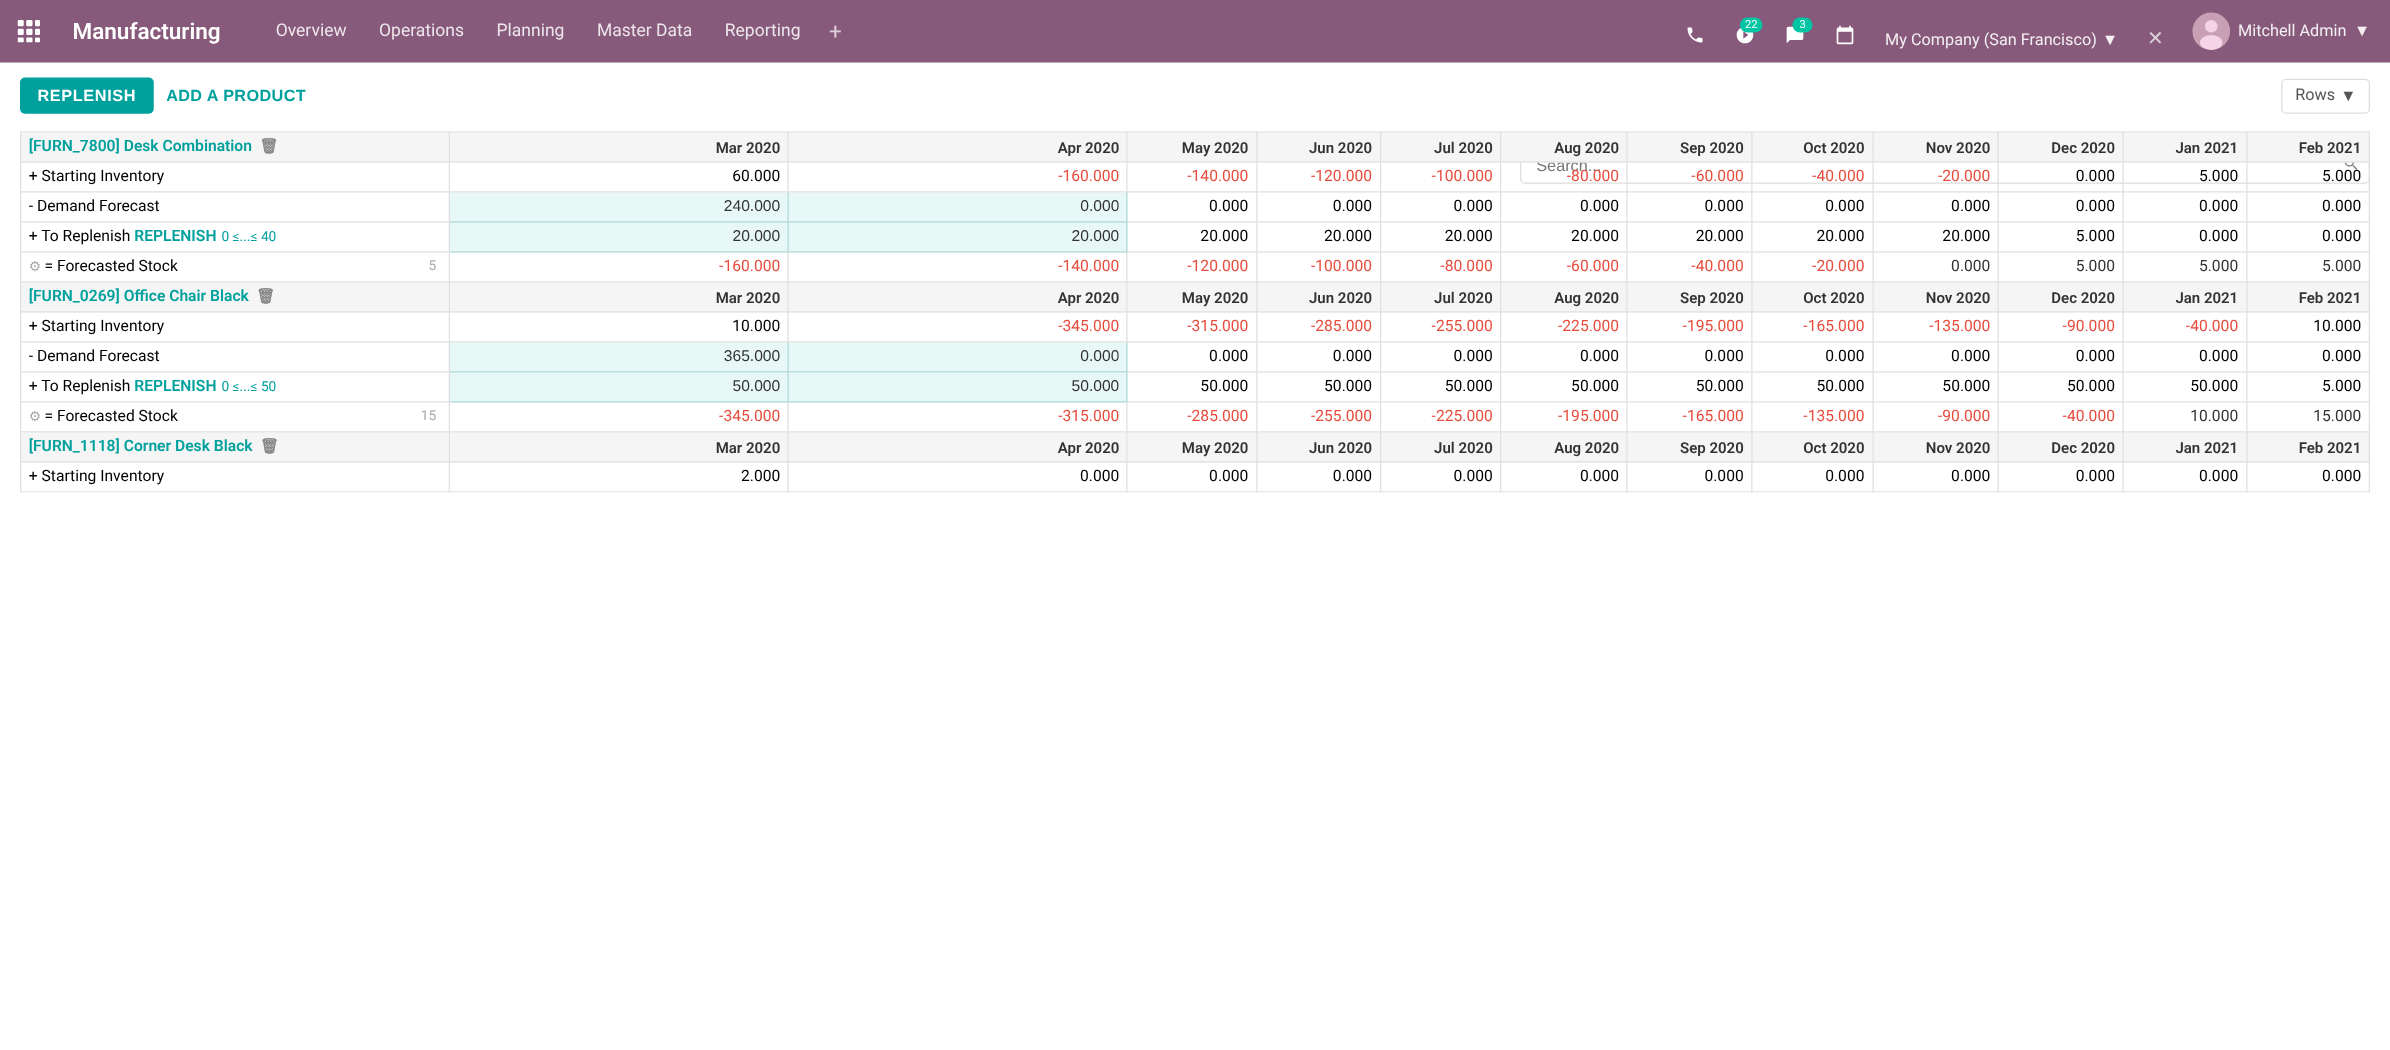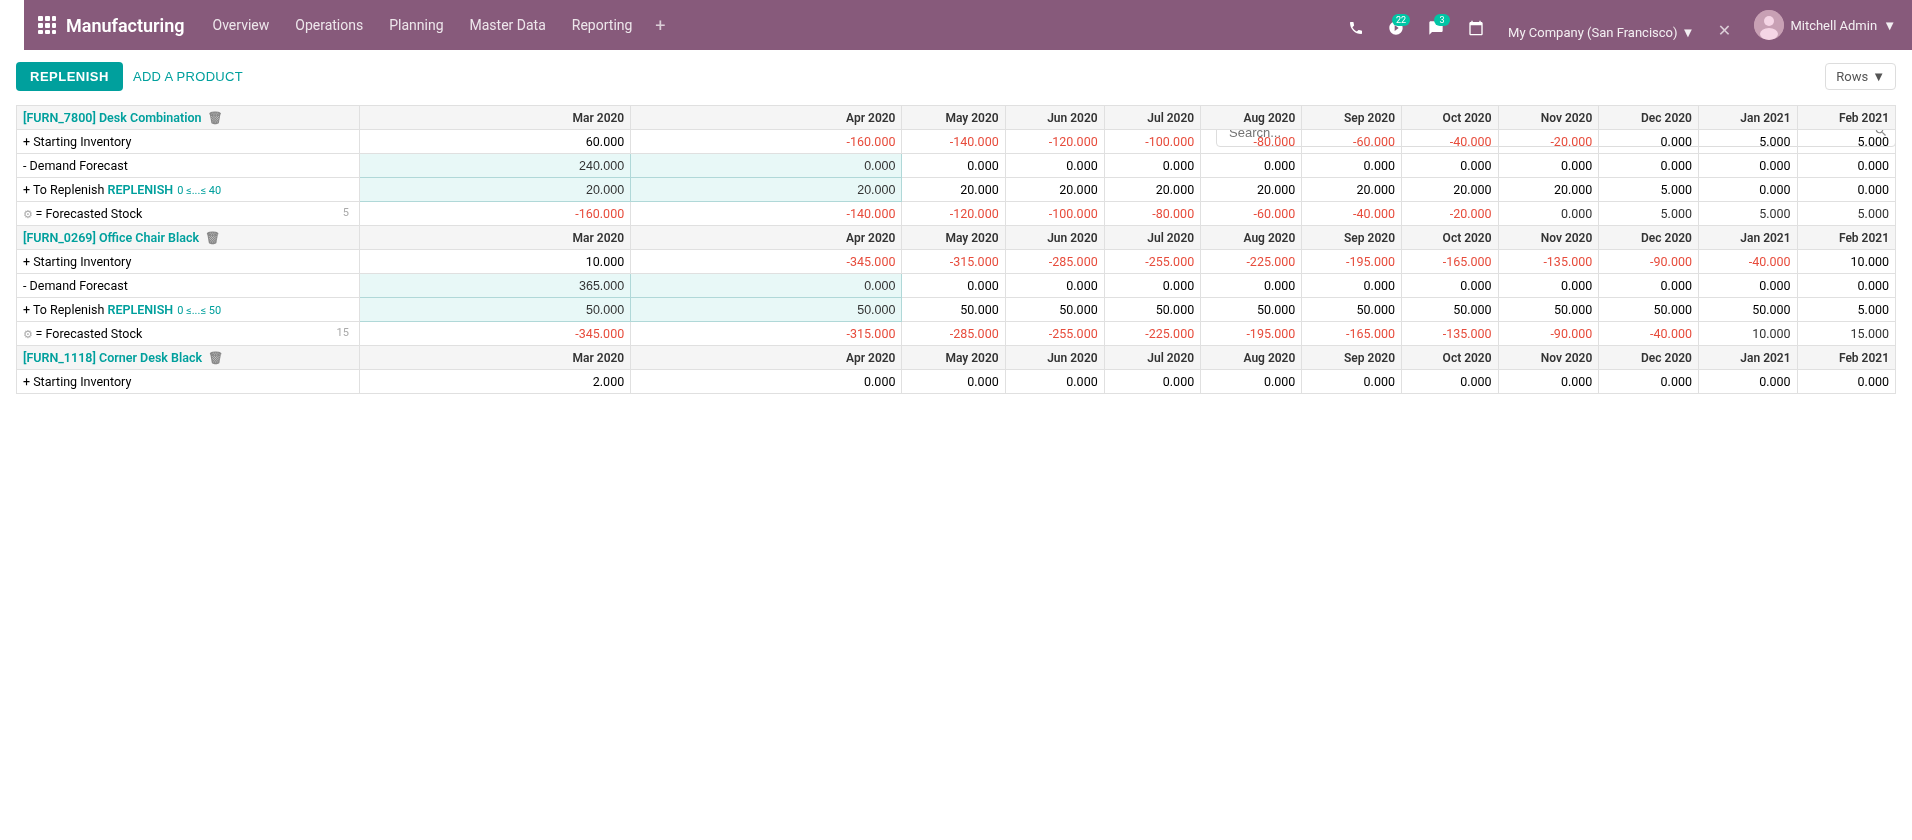--- a/index.html
+++ b/index.html
@@ -6,22 +6,21 @@
     body { font-family: -apple-system, BlinkMacSystemFont, 'Segoe UI', Roboto, sans-serif; font-size: 13px; background: #fff; overflow-x: hidden; }
     
     
     .topnav {
       background: #875a7b;
       display: flex;
       align-items: center;
       height: 50px;
       padding: 0 8px;
       color: #fff;
-      gap: 4px;
-      margin-left: 24px;
+      gap: 20px;
     }
     .topnav-grid-icon {
       width: 30px; height: 30px;
       display: flex; align-items: center; justify-content: center;
       cursor: pointer;
     }
     .topnav-brand {
       font-size: 18px; font-weight: 600;
       color: #fff;
       margin-right: 12px;
@@ -122,21 +121,21 @@
       border-radius: 4px;
       font-weight: 600;
       font-size: 13px;
       cursor: pointer;
       letter-spacing: 0.5px;
     }
     .btn-add-product {
       background: transparent;
       color: #00a09d;
       border: none;
-      font-weight: 400;
+      font-weight: 700;
       font-size: 13px;
       cursor: pointer;
       letter-spacing: 0.3px;
     }
 
     .search-bar-wrapper {
       position: absolute;
       right: 16px;
       top: 68px;
       width: 680px;

